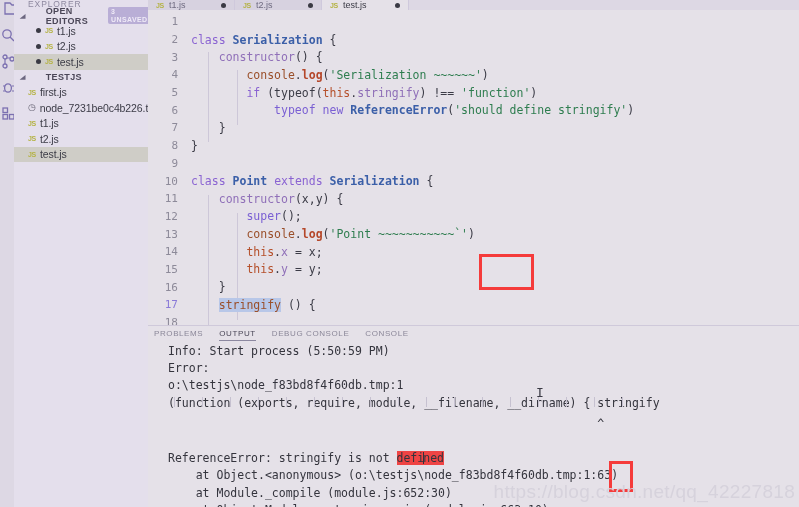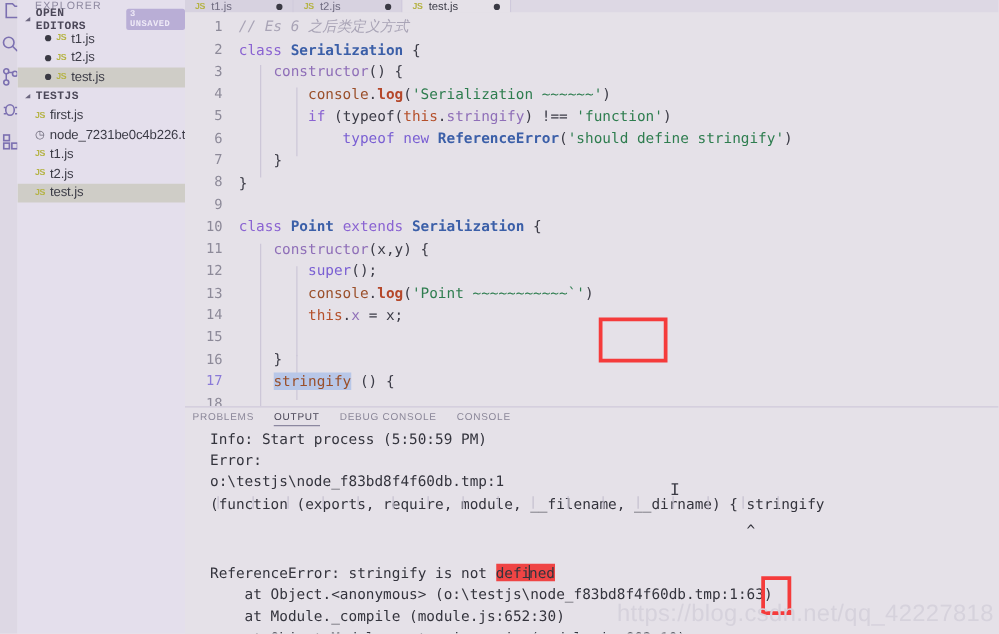--- a/index.html
+++ b/index.html
@@ -26,23 +26,23 @@
   .sidebar{
     width:134px;flex:0 0 134px;background:#e4dfec;
     display:flex;flex-direction:column;overflow:hidden;
     position:relative;
   }
   .sb-title{
     font-size:8.5px;letter-spacing:.9px;color:#8e89a0;
     padding:0 0 0 14px;height:8px;line-height:8px;overflow:hidden;
   }
   .section-head{
-    display:flex;align-items:center;gap:4px;
+    display:flex;align-items:center;gap:20px;
     height:15px;padding-left:6px;font-size:9px;font-weight:bold;
-    letter-spacing:.35px;color:#4b4758;font-family:Liberation Mono, monospace;
+    letter-spacing:.35px;color:#4b4758;
   }
   .twisty{font-size:7px;color:#6c6780;transform:scaleY(.8);}
   .badge{
     background:#b9aed6;color:#efeaf7;font-size:7px;font-weight:bold;
     letter-spacing:.4px;border-radius:2px;padding:1px 3px 0 3px;line-height:8px;
   }
   .row{
     display:flex;align-items:center;height:15.5px;padding-left:14px;gap:4px;
     font-size:10.5px;color:#3b3b46;white-space:nowrap;
   }
@@ -258,21 +258,20 @@
         <div class="ig" style="left:89px;top:60px;height:55px;"></div>
         <div class="ig" style="left:60px;top:185px;height:132px;"></div>
         <div class="ig" style="left:89px;top:203px;height:72px;"></div>
         <div class="ig" style="left:89px;top:274px;height:36px;"></div>
       </div>
 
       <div class="code-rows">
 
         <div class="crow">
           <span class="ln">1</span>
-          <span class="ctext"><span class="cmt">// Es 6 之后类定义方式</span></span>
         </div>
 
         <div class="crow">
           <span class="ln">2</span>
           <span class="ctext"><span class="kw">class</span> <span class="cls">Serialization</span> <span class="pl">{</span></span>
         </div>
 
         <div class="crow">
           <span class="ln">3</span>
           <span class="ctext">    <span class="prop">constructor</span><span class="pl">() {</span></span>
@@ -328,20 +327,21 @@
           <span class="ctext">        <span class="fn">console</span><span class="pl">.</span><span class="fn2">log</span><span class="pl">(</span><span class="str">'Point </span><span class="wavy">~~~~~~~~~~~</span><span class="str">`'</span><span class="pl">)</span></span>
         </div>
 
         <div class="crow">
           <span class="ln">14</span>
           <span class="ctext">        <span class="var">this</span><span class="pl">.</span><span class="prop">x</span> <span class="pl">= x;</span></span>
         </div>
 
         <div class="crow">
           <span class="ln">15</span>
+          <span class="ctext">        <span class="var">this</span><span class="pl">.</span><span class="prop">y</span> <span class="pl">= y;</span></span>
         </div>
 
         <div class="crow">
           <span class="ln">16</span>
           <span class="ctext">    <span class="pl">}</span></span>
         </div>
 
         <div class="crow cur">
           <span class="ln">17</span>
           <span class="ctext">    <span class="hl-sel fn">stringify</span><span class="pl"> () {</span></span>

